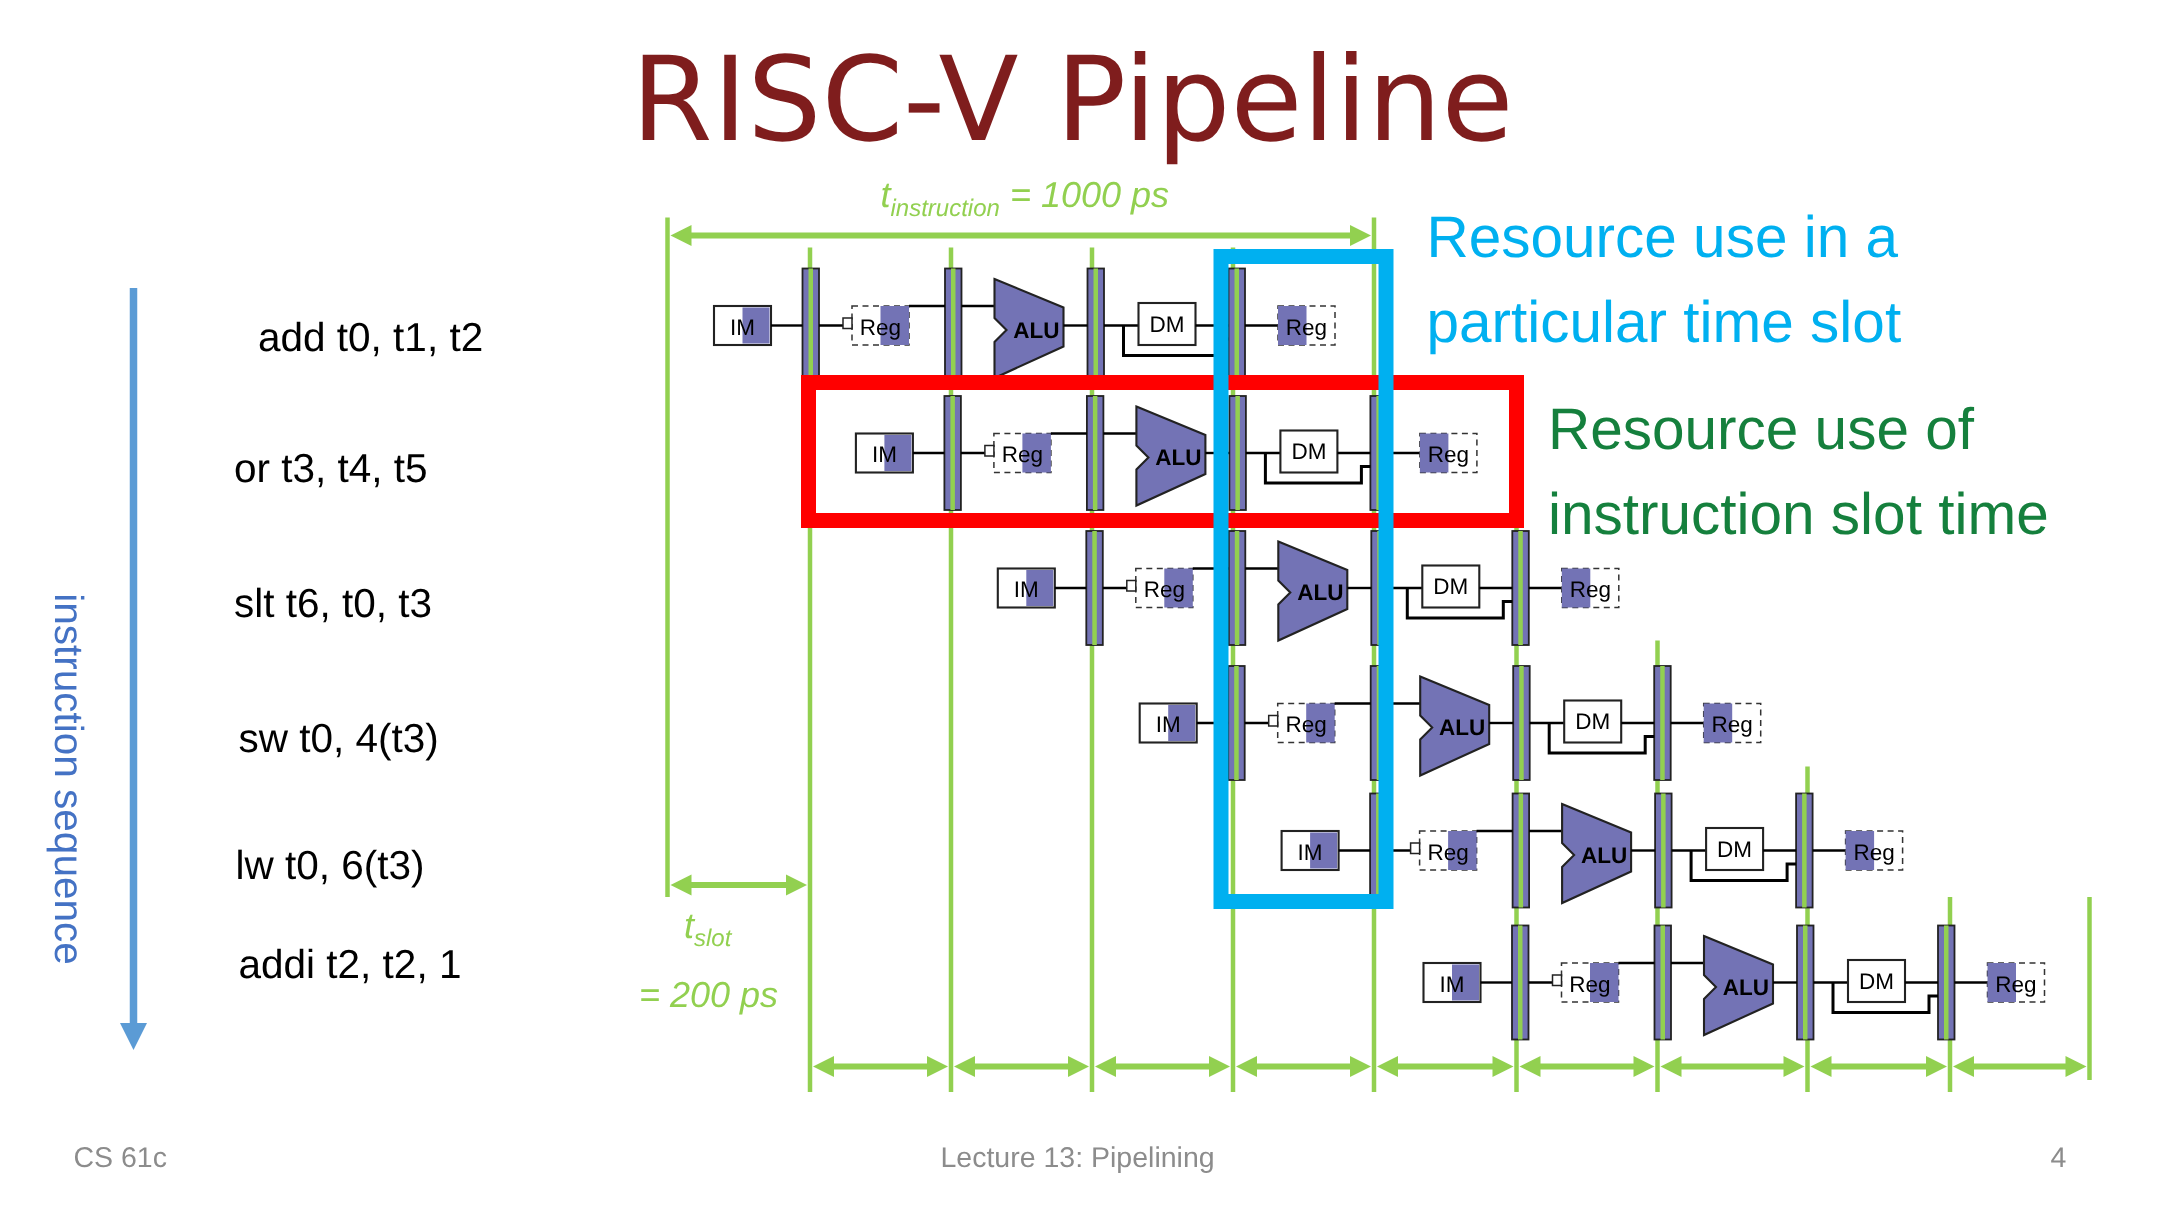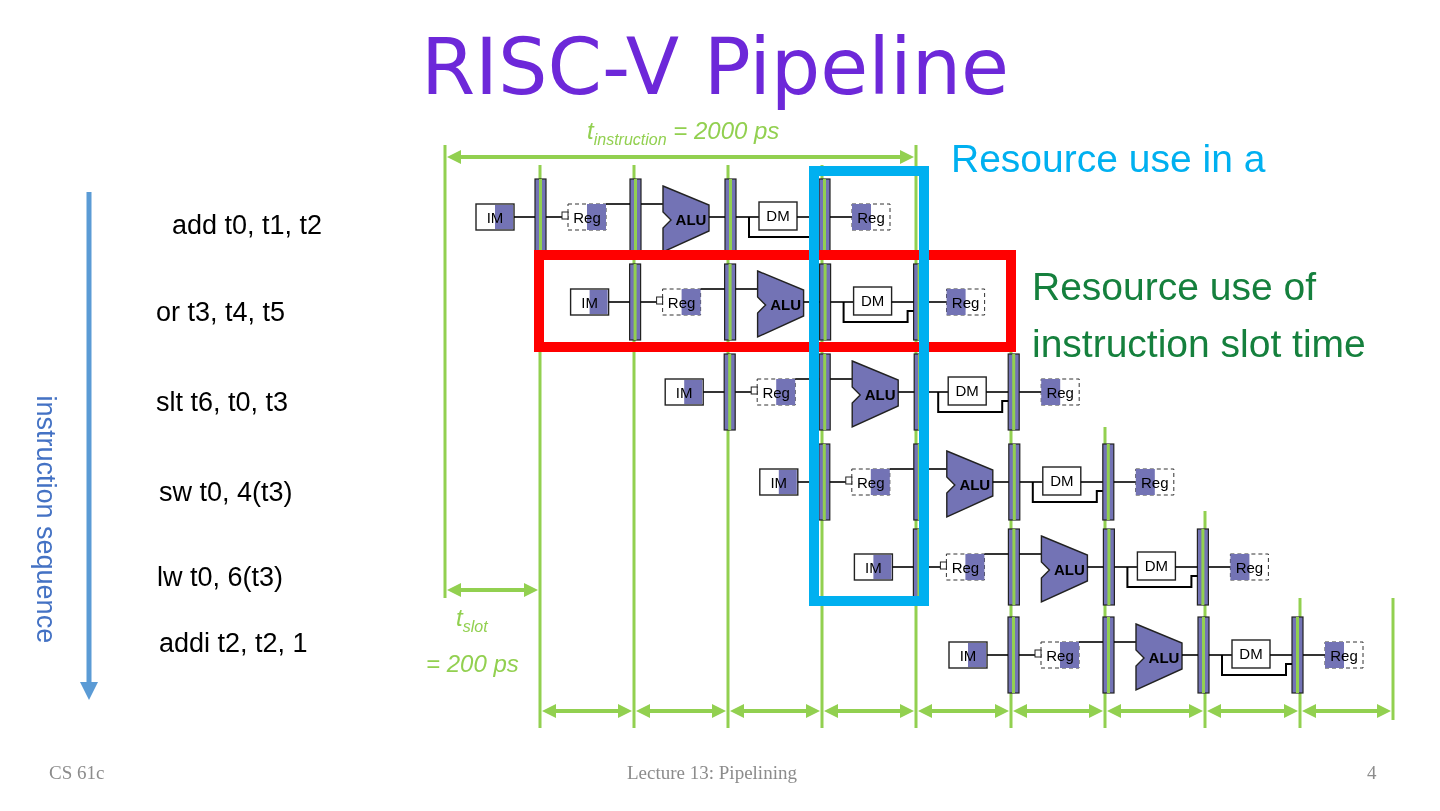--- a/index.html
+++ b/index.html
@@ -1,23 +1,23 @@
 <!DOCTYPE html>
 <html><head>
 <meta charset="utf-8">
 <style>
   html, body { margin:0; padding:0; background:#ffffff; }
   body { width:1440px; height:811px; position:relative; overflow:hidden; font-family:"DejaVu Sans", sans-serif; }
   .abs { position:absolute; }
-  #title { left:0; width:1430px; top:28px; text-align:center; font-size:78px; color:#6d28d9; line-height:1; font-family:"DejaVu Sans", sans-serif; }
+  #title { left:0; width:1430px; top:28px; text-align:center; font-size:78px; color:#7f1d1d; line-height:1; font-family:"DejaVu Sans", sans-serif; }
   .instr { font-family:"Liberation Sans", sans-serif; font-size:27px; color:#000; white-space:nowrap; }
   #seq-label { left:-40px; top:465px; width:170px; transform:rotate(90deg); font-family:"Liberation Sans", sans-serif; font-size:27px; color:#4472c4; white-space:nowrap; text-align:center; }
   .green-txt { font-family:"Liberation Sans", sans-serif; font-style:italic; color:#92d050; white-space:nowrap; }
   .note { font-family:"Liberation Sans", sans-serif; font-size:39px; line-height:57px; white-space:nowrap; }
-  .footer { font-family:Liberation Serif, serif; font-size:19px; color:#8c8c8c; top:762px; white-space:nowrap; }
+  .footer { font-family:Liberation Sans, sans-serif; font-size:19px; color:#8c8c8c; top:762px; white-space:nowrap; }
   svg text { font-family:"Liberation Sans", sans-serif; }
 </style>
 </head>
 <body>
 
 <div id="title" class="abs">RISC-V Pipeline</div>
 
 <svg class="abs" style="left:78px;top:190px" width="22" height="515">
   <line x1="11" y1="2" x2="11" y2="492" stroke="#5b9bd5" stroke-width="5"></line>
   <polygon points="2,492 20,492 11,510" fill="#5b9bd5"></polygon>
@@ -26,29 +26,30 @@
 
 <div class="abs instr" style="left:172px;top:210px">add t0, t1, t2</div>
 <div class="abs instr" style="left:156px;top:297px">or t3, t4, t5</div>
 <div class="abs instr" style="left:156px;top:387px">slt t6, t0, t3</div>
 <div class="abs instr" style="left:159px;top:477px">sw t0, 4(t3)</div>
 <div class="abs instr" style="left:157px;top:562px">lw t0, 6(t3)</div>
 <div class="abs instr" style="left:159px;top:628px">addi t2, t2, 1</div>
 
 <div class="abs green-txt" style="left:587px;top:117px;font-size:24px">
   <span>t</span><sub style="font-size:16px">instruction</sub>
-  <span>= 2000 ps</span>
+  <span>= 1000 ps</span>
 </div>
 <div class="abs green-txt" style="left:456px;top:604px;font-size:24px">
   <span>t</span><sub style="font-size:16px">slot</sub>
 </div>
 <div class="abs green-txt" style="left:426px;top:650px;font-size:24px">= 200 ps</div>
 
 <div class="abs note" style="left:951px;top:130px;color:#00b0f0">
   <div>Resource use in a</div>
+  <div>particular time slot</div>
 </div>
 <div class="abs note" style="left:1032px;top:258px;color:#15803d">
   <div>Resource use of</div>
   <div>instruction slot time</div>
 </div>
 
 <svg id="pipe" class="abs" style="left:0;top:0" width="1440" height="811">
     <line x1="445" y1="145" x2="445" y2="598" stroke="#92d050" stroke-width="3"></line>
     <line x1="540" y1="165" x2="540" y2="728" stroke="#92d050" stroke-width="3"></line>
     <line x1="634" y1="165" x2="634" y2="728" stroke="#92d050" stroke-width="3"></line>

